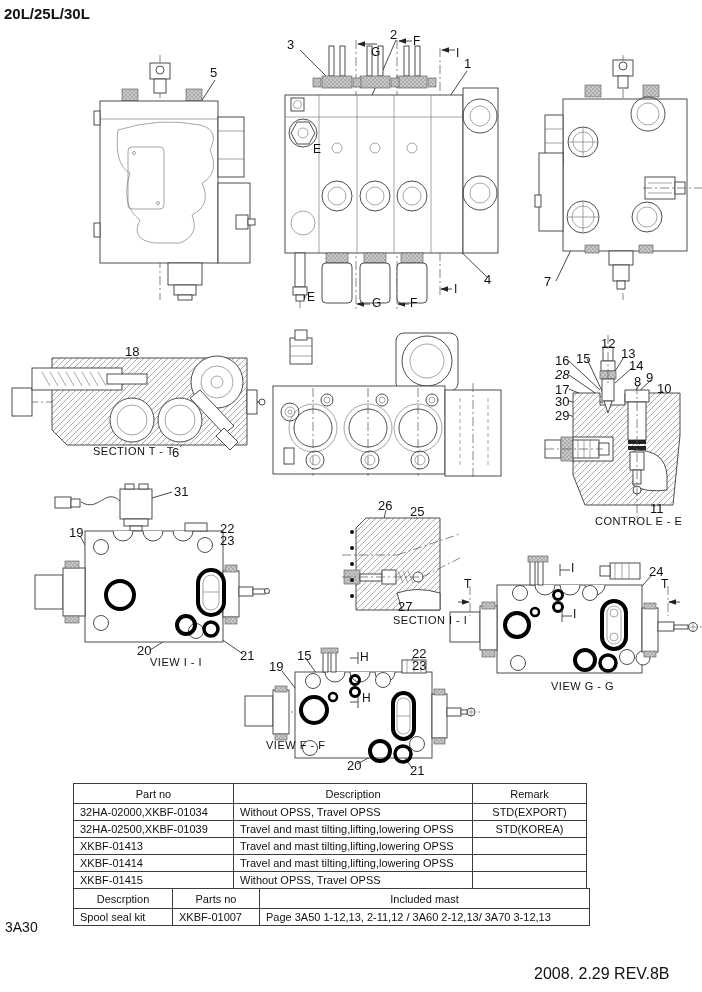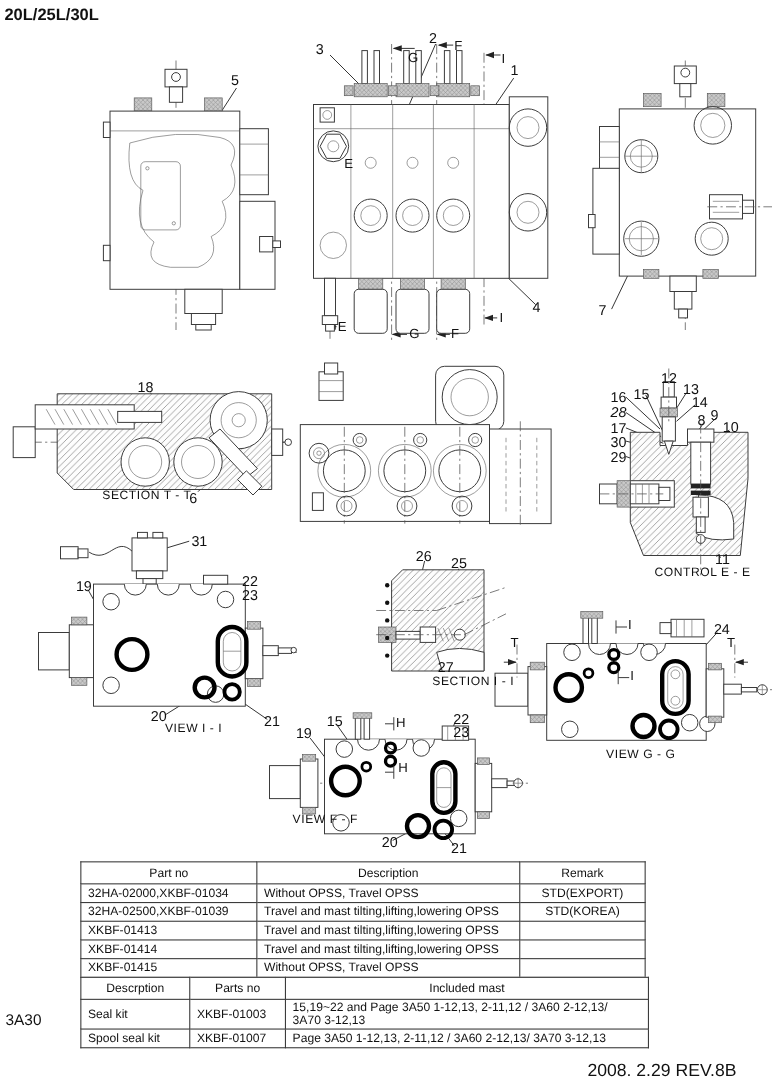--- a/index.html
+++ b/index.html
@@ -584,26 +584,20 @@
       </colgroup>
     <thead>
         <tr>
           <th>Descrption</th>
           <th>Parts no</th>
           <th>Included mast</th>
         </tr>
       </thead>
     <tbody>
         <tr>
-          <td>Seal kit</td>
-          <td>XKBF-01003</td>
-          <td>15,19~22 and Page 3A50 1-12,13, 2-11,12 / 3A60 2-12,13/
-3A70 3-12,13</td>
-        </tr>
-        <tr>
           <td>Spool seal kit</td>
           <td>XKBF-01007</td>
           <td>Page 3A50 1-12,13, 2-11,12 / 3A60 2-12,13/ 3A70 3-12,13</td>
         </tr>
       </tbody>
   </table>
 
   <div class="ftr-code">3A30</div>
   <div class="ftr-rev">2008. 2.29  REV.8B</div>
 

